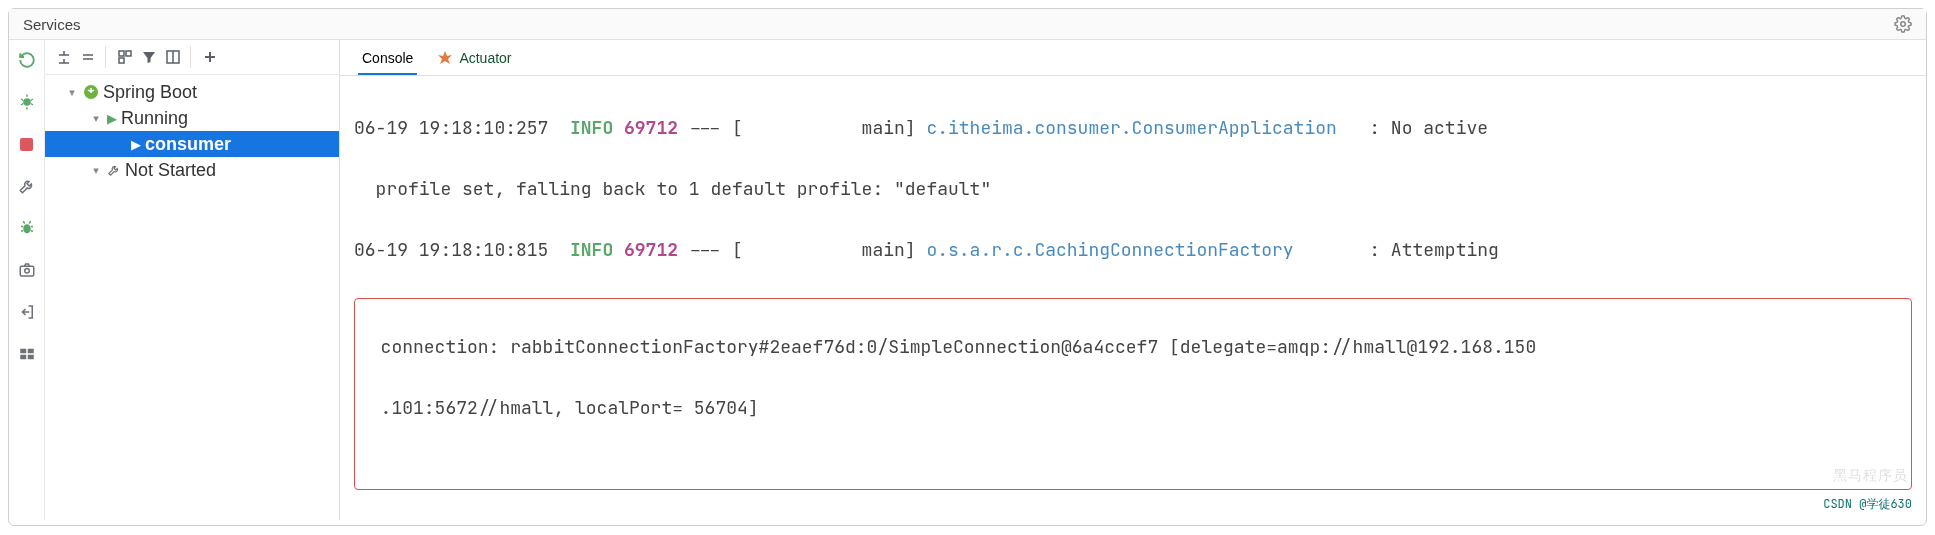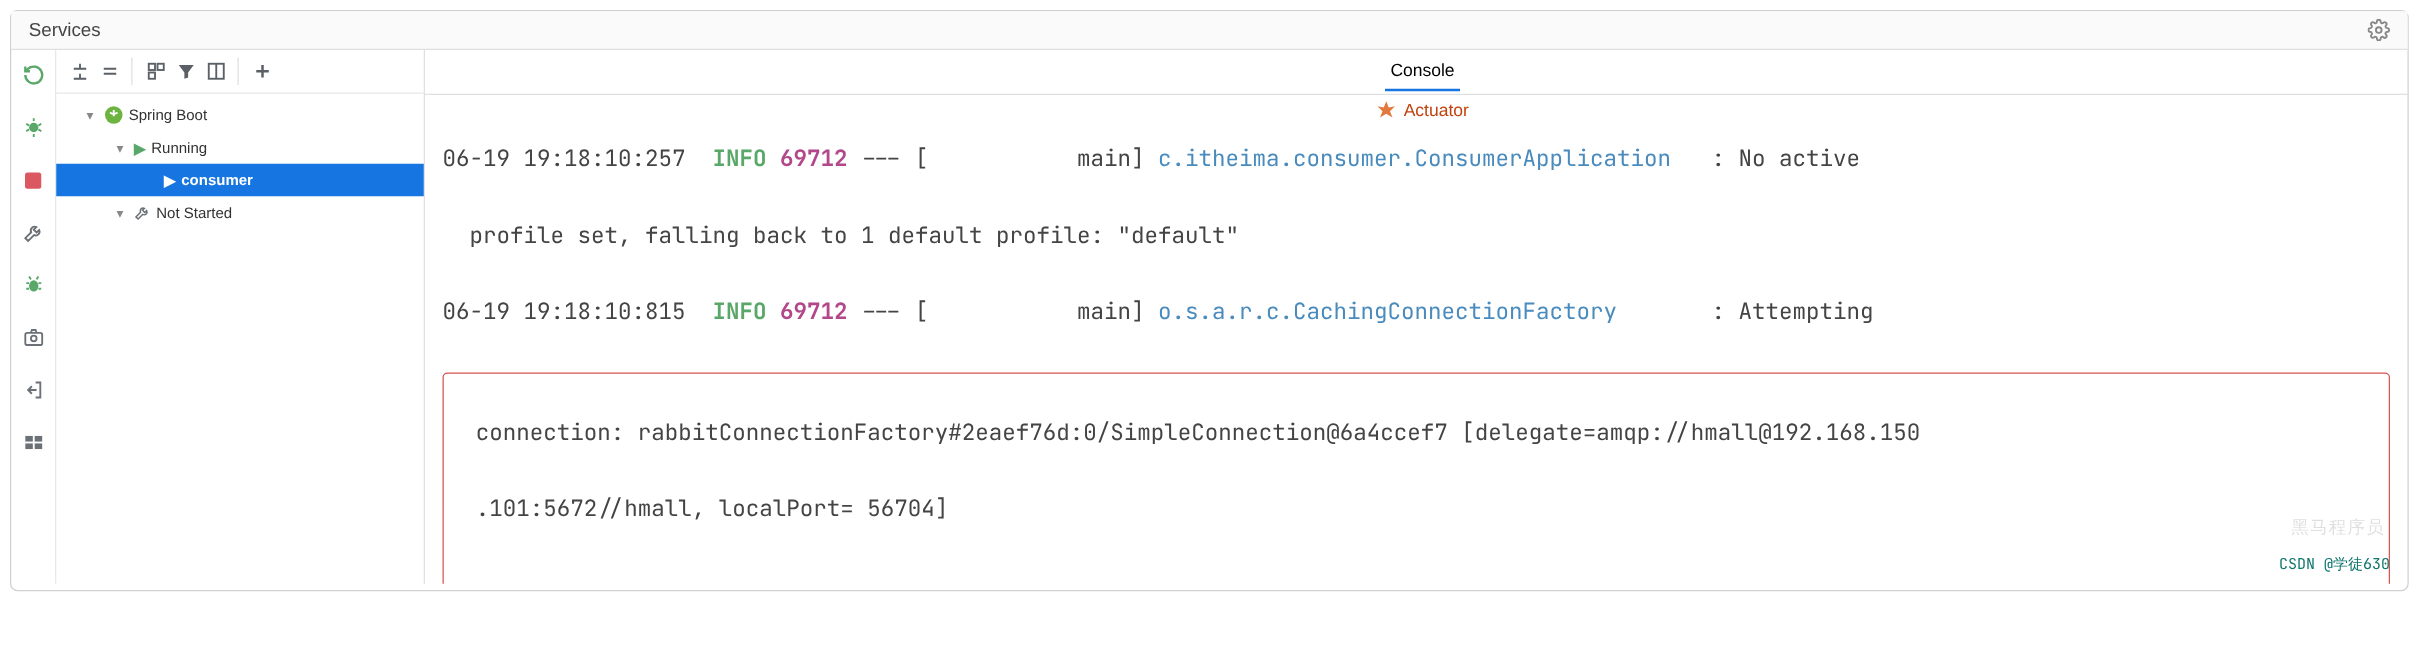--- a/index.html
+++ b/index.html
@@ -1,42 +1,42 @@
 <!DOCTYPE html>
 <html><head>
 <meta charset="utf-8">
 <style>
 * { box-sizing: border-box; margin: 0; padding: 0; }
 body { font-family: -apple-system, "Segoe UI", Arial, sans-serif; font-size: 13px; background: #fff; color: #333; width: 1935px; height: 535px; overflow: hidden; }
-.panel { border: 1px solid #d0d0d0; border-radius: 6px; margin: 8px; height: 465px; background: #fff; }
+.panel { border: 1px solid #d0d0d0; border-radius: 6px; margin: 8px; height: 518px; background: #fff; }
 .titlebar { display: flex; align-items: center; justify-content: space-between; padding: 6px 14px; border-bottom: 1px solid #e0e0e0; background: #fafafa; }
 .titlebar .title { font-size: 15px; color: #444; }
 .gear { width: 18px; height: 18px; color:#888;}
 .body { display: flex; height: calc(100% - 36px); }
 .gutter { width: 36px; border-right: 1px solid #e8e8e8; display: flex; flex-direction: column; align-items: center; padding-top: 10px; gap: 22px; color: #6b7177;}
 .gutter .ico { width:20px; height:20px; display:flex; align-items:center; justify-content:center; }
 .red-sq { width:13px; height:13px; background:#db5860; border-radius:2px;}
 .tree-pane { width: 295px; border-right: 1px solid #e0e0e0; display:flex; flex-direction:column;}
 .tree-toolbar { display:flex; align-items:center; gap: 4px; padding: 6px 8px; border-bottom:1px solid #e8e8e8;}
 .tb-grp { display:flex; gap:2px; padding-right:6px; border-right:1px solid #e0e0e0; margin-right:4px;}
 .tb-grp:last-child{border-right:none;}
 .tb-btn { width:22px; height:22px; display:flex; align-items:center; justify-content:center; color:#5a6066; border-radius:3px;}
 .tree { padding: 4px 0; }
 .tree-row { display:flex; align-items:center; height:26px; padding-left:6px; gap:4px; white-space:nowrap;}
 .tree-row.selected { background:#1675e0; color:#fff; }
 .tree-row.selected .lbl{font-weight:700;}
 .arrow { font-size:11px; color:#888; width:14px; text-align:center;}
-.lbl { font-size:12px;}
+.lbl { font-size:18px;}
 .ind1{padding-left:20px;} .ind2{padding-left:44px;} .ind3{padding-left:86px;}
 .spring-ico{width:16px;height:16px;}
 .play-ico{color:#59a869;font-size:13px;}
 .wrench-ico{color:#6b7177;}
 .main { flex:1; display:flex; flex-direction:column; min-width:0;}
-.tabs { display:flex; align-items:center; border-bottom:1px solid #e0e0e0; padding-left:10px; height:36px;flex-direction:column;}
-.tab { padding:8px 12px; font-size:14px; color:#c2410c; display:flex; align-items:center; gap:6px;}
+.tabs { display:flex; align-items:center; border-bottom:1px solid #e0e0e0; padding-left:10px; height:36px;}
+.tab { padding:8px 12px; font-size:14px; color:#14532d; display:flex; align-items:center; gap:6px;}
 .tab.active{ color:#000;}
 .tabline{position:relative;}
 .tab.active:after{content:"";position:absolute;left:8px;right:8px;bottom:-1px;height:2px;background:#1675e0;}
 .act-ico{color:#e27a3f;}
 .console { flex:1; padding:6px 14px 10px 14px; font-family:"JetBrains Mono","Courier New",monospace; font-size:18px; line-height:1.7; color:#444; overflow:hidden; white-space:pre; position:relative;}
 .ln{white-space:pre;}
 .info{color:#59a869;font-weight:600;}
 .pid{color:#b2478a;font-weight:600;}
 .cls{color:#4a8bbd;text-align:center;}
 .boxed{border:1.5px solid #d9534f; border-radius:4px; padding:2px 4px 4px 4px; margin:2px 0;}

